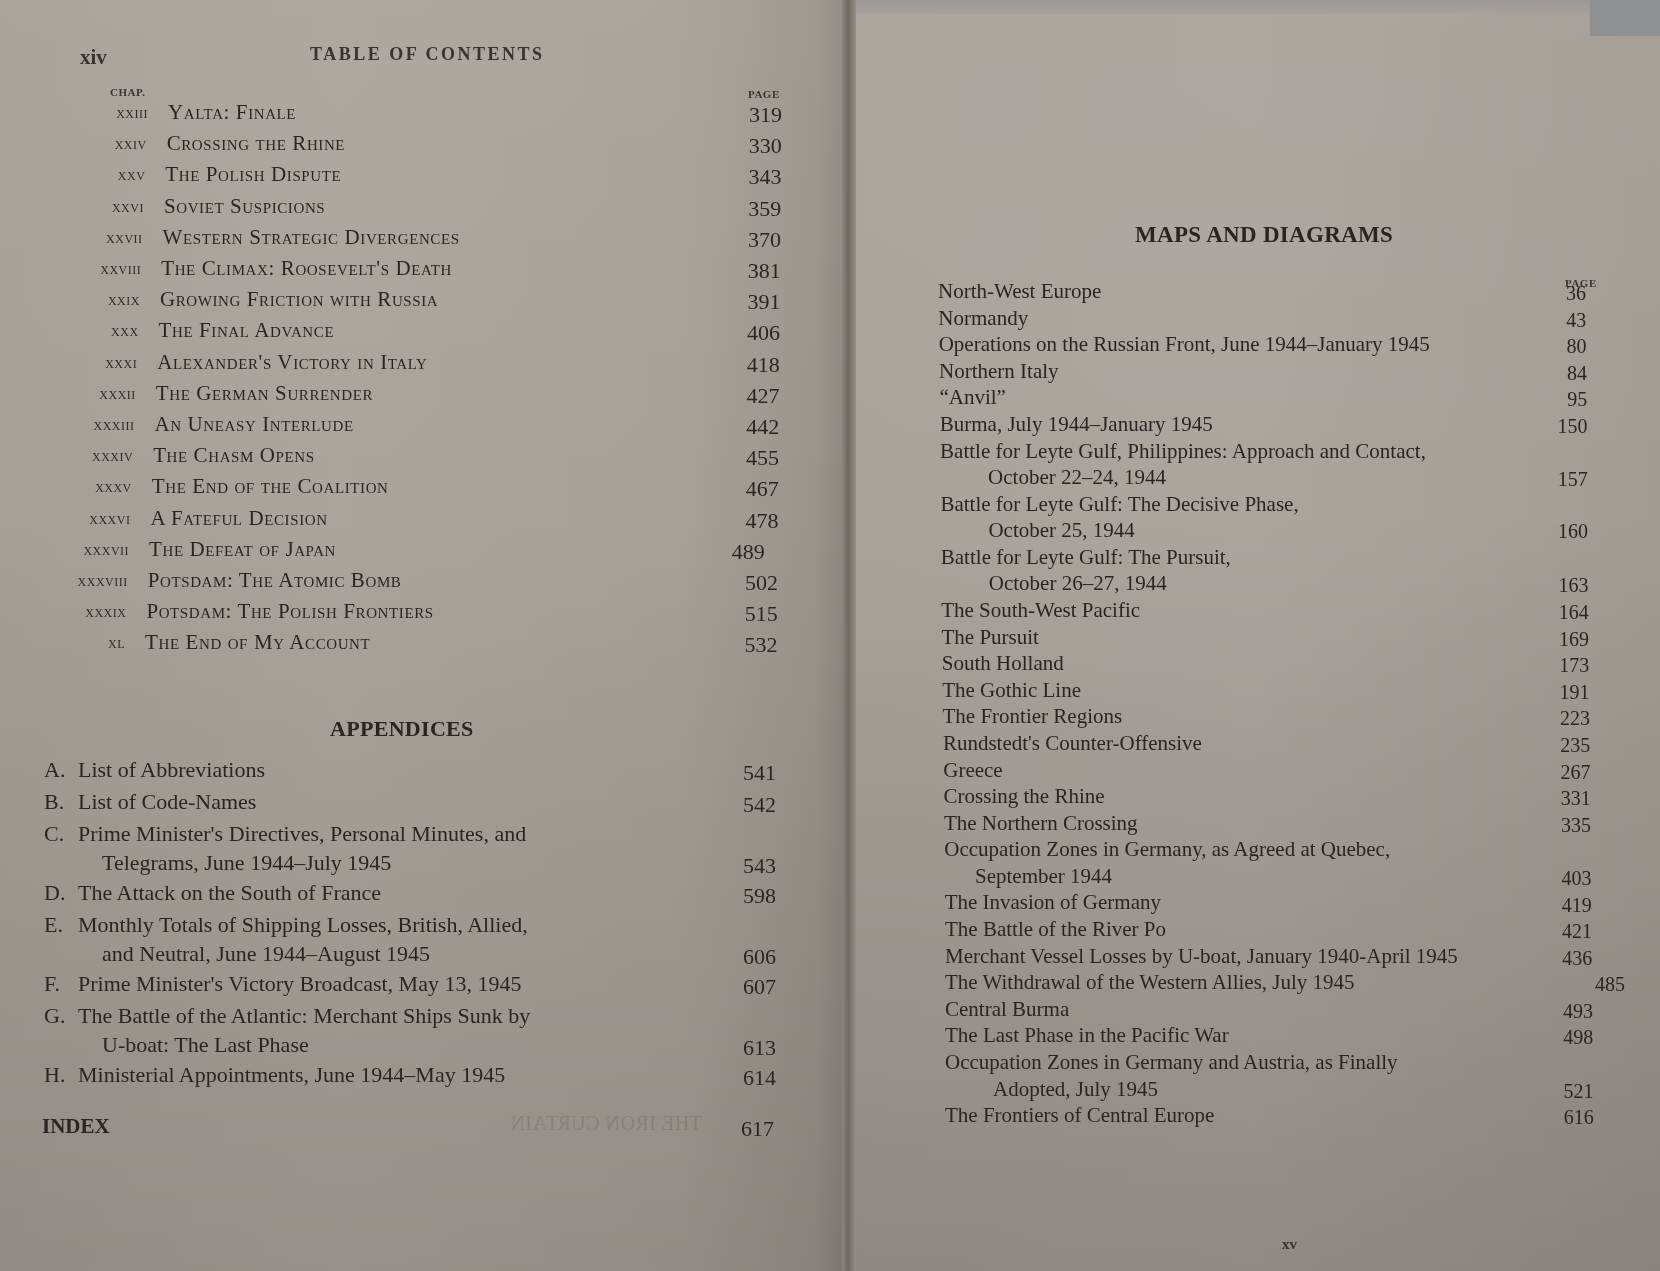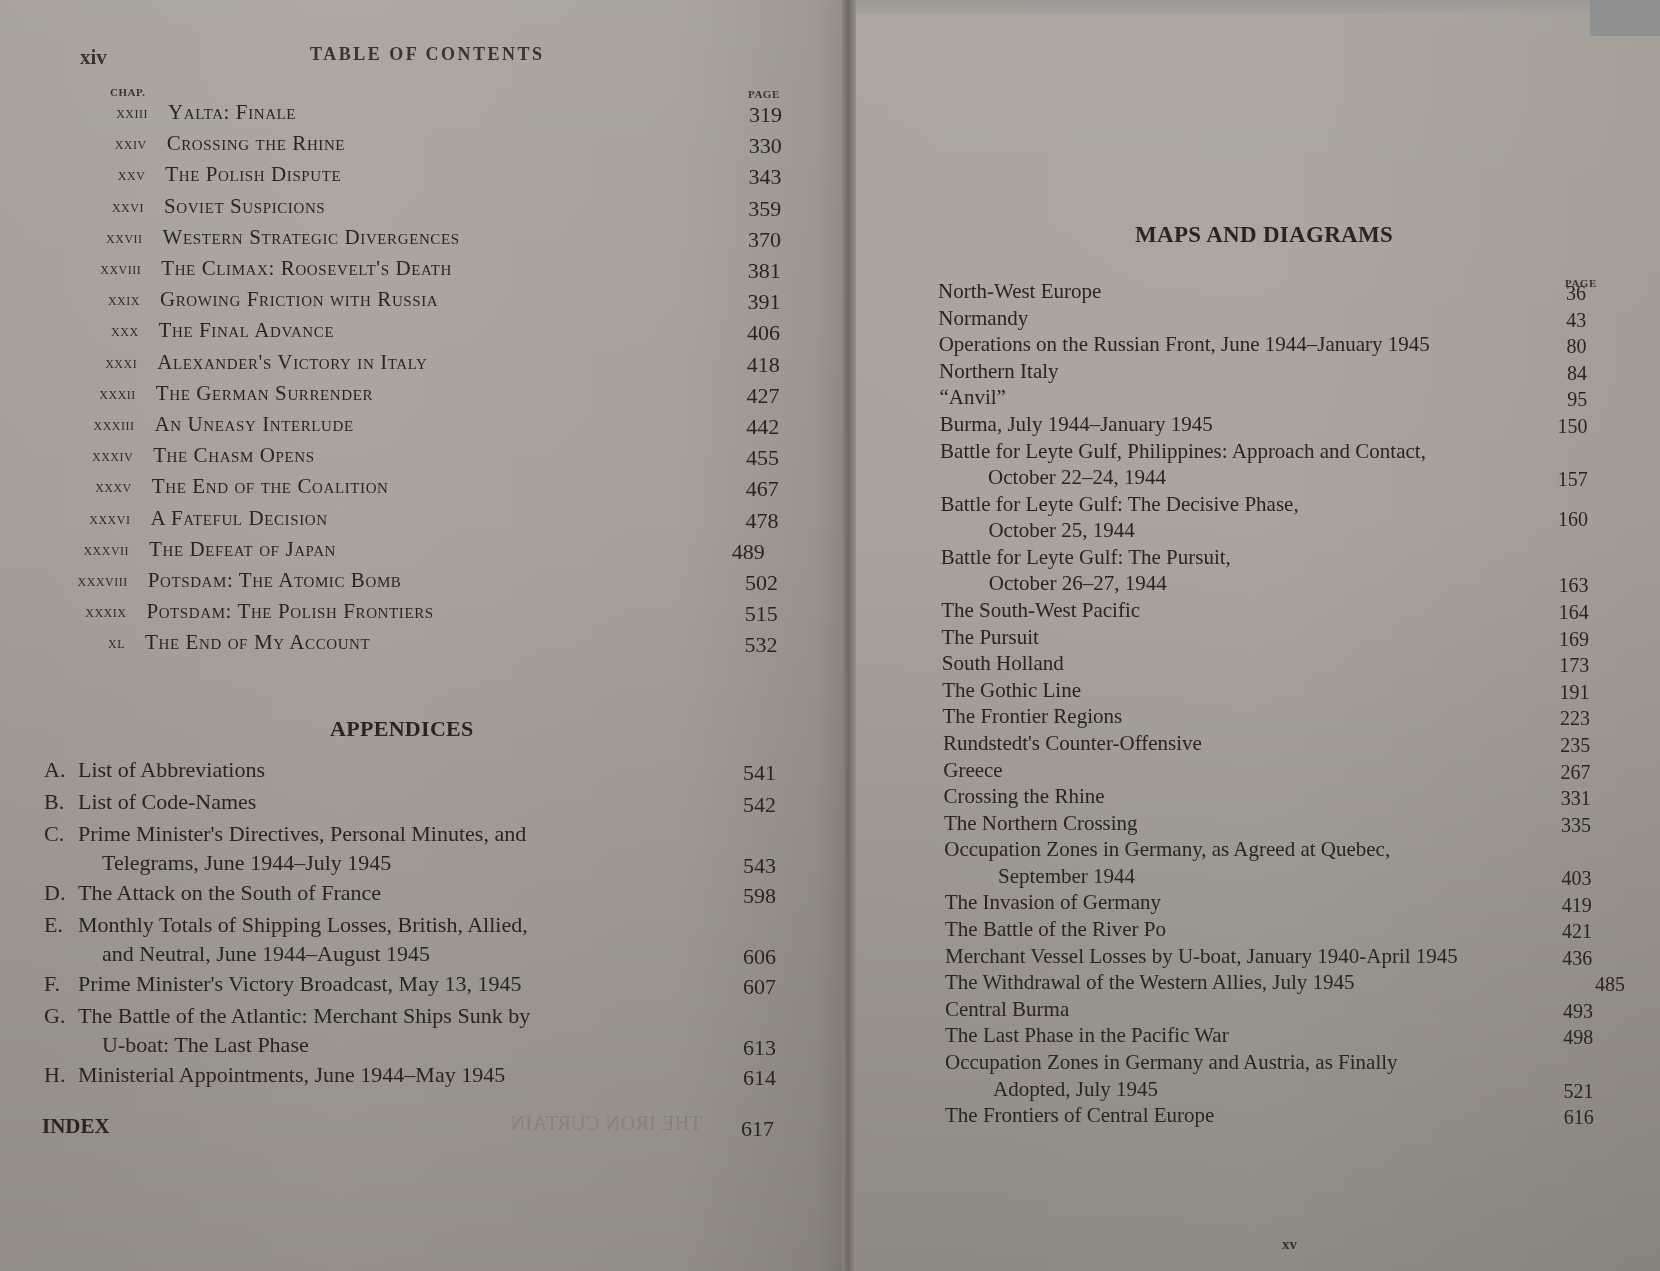--- a/index.html
+++ b/index.html
@@ -240,21 +240,21 @@
         <div class="abs pg" style="left:677.5px;top:415.0000000000001px;font-size:20px;">150</div>
       </div>
       <div>
         <div class="abs map-item" style="left:90.1px;top:437.60000000000014px;">Battle for Leyte Gulf, Philippines: Approach and Contact,</div>
         <div class="abs map-item" style="left:90.1px;top:464.10000000000014px;"><span class="cont">October 22–24, 1944</span></div>
         <div class="abs pg" style="left:677.8px;top:468.10000000000014px;font-size:20px;">157</div>
       </div>
       <div>
         <div class="abs map-item" style="left:90.45px;top:490.70000000000016px;">Battle for Leyte Gulf: The Decisive Phase,</div>
         <div class="abs map-item" style="left:90.45px;top:517.2000000000002px;"><span class="cont">October 25, 1944</span></div>
-        <div class="abs pg" style="left:678.1px;top:508px;font-size:20px;">160</div>
+        <div class="abs pg" style="left:678.1px;top:520px;font-size:20px;">160</div>
       </div>
       <div>
         <div class="abs map-item" style="left:90.8px;top:543.8000000000002px;">Battle for Leyte Gulf: The Pursuit,</div>
         <div class="abs map-item" style="left:90.8px;top:570.3000000000002px;"><span class="cont">October 26–27, 1944</span></div>
         <div class="abs pg" style="left:678.4px;top:574.3000000000002px;font-size:20px;">163</div>
       </div>
       <div>
         <div class="abs map-item" style="left:91.15px;top:596.9000000000002px;">The South-West Pacific</div>
         <div class="abs pg" style="left:678.7px;top:600.9000000000002px;font-size:20px;">164</div>
       </div>
@@ -285,21 +285,21 @@
       <div>
         <div class="abs map-item" style="left:93.6px;top:783.1000000000004px;">Crossing the Rhine</div>
         <div class="abs pg" style="left:680.8px;top:787.1000000000004px;font-size:20px;">331</div>
       </div>
       <div>
         <div class="abs map-item" style="left:93.95px;top:809.7000000000004px;">The Northern Crossing</div>
         <div class="abs pg" style="left:681.1px;top:813.7000000000004px;font-size:20px;">335</div>
       </div>
       <div>
         <div class="abs map-item" style="left:94.3px;top:836.3000000000004px;">Occupation Zones in Germany, as Agreed at Quebec,</div>
-        <div class="abs map-item" style="left:100px;top:862.8000000000004px;"><span class="cont">September 1944</span></div>
+        <div class="abs map-item" style="left:77px;top:862.8000000000004px;"><span class="cont">September 1944</span></div>
         <div class="abs pg" style="left:681.4px;top:866.8000000000004px;font-size:20px;">403</div>
       </div>
       <div>
         <div class="abs map-item" style="left:94.65px;top:889.4000000000004px;">The Invasion of Germany</div>
         <div class="abs pg" style="left:681.7px;top:894px;font-size:20px;">419</div>
       </div>
       <div>
         <div class="abs map-item" style="left:95px;top:916.0000000000005px;">The Battle of the River Po</div>
         <div class="abs pg" style="left:682px;top:920.0000000000005px;font-size:20px;">421</div>
       </div>

